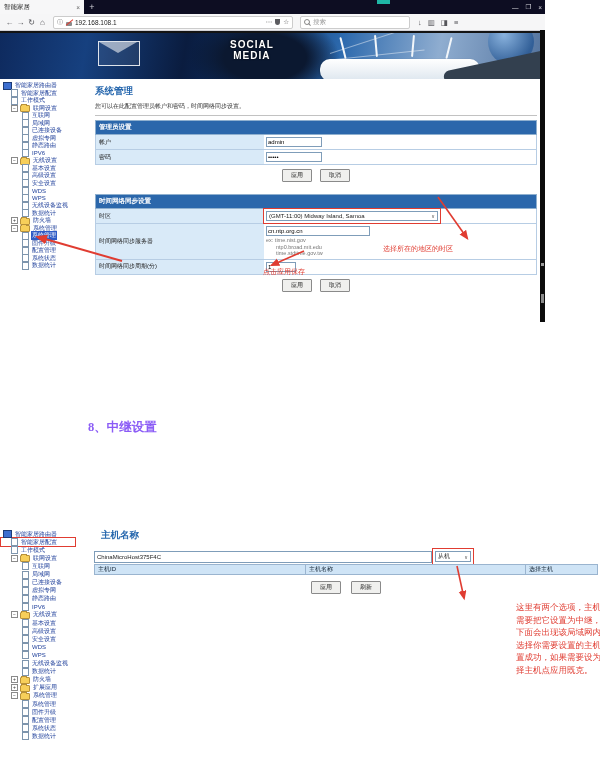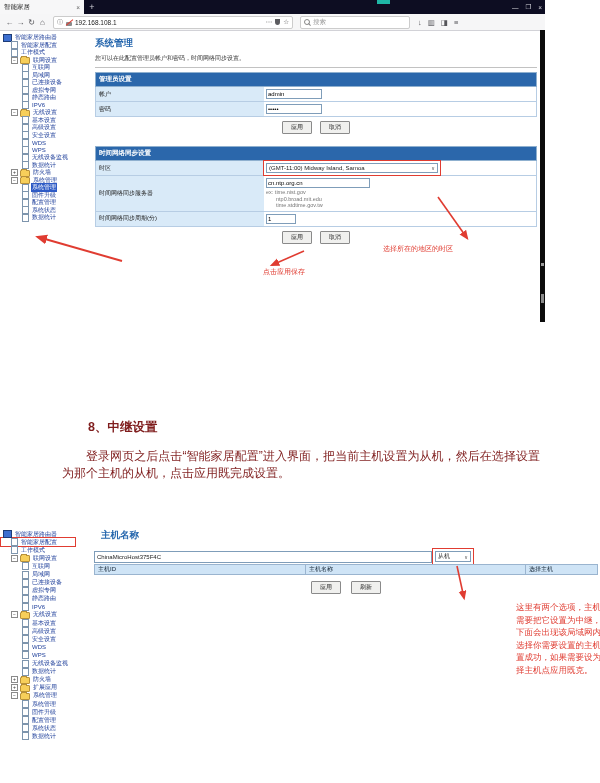--- a/index.html
+++ b/index.html
@@ -77,21 +77,21 @@
   .hints div:not(:first-child){padding-left:10px;}
   .btnrow{display:flex;gap:8px;justify-content:center;margin:4px 0 2px 0;}
   .btn{font-size:6px;padding:1px 8px;background:#f0f0ee;border:1px solid #8a8a8a;border-radius:1px;color:#222;}
   .gap{height:10px;}
   .ann{position:absolute;color:#e03c31;font-size:7px;white-space:nowrap;}
   .bar-right{position:absolute;left:540px;top:30px;width:5px;height:292px;background:#0c0c0c;}
   .bar-right .tick1{position:absolute;left:1px;top:233px;width:3px;height:3px;background:#9a9a9a;}
   .bar-right .tick2{position:absolute;left:1px;top:264px;width:3px;height:9px;background:#8a8a8a;}
 
   
-  .doctext{position:absolute;left:62px;top:419px;width:478px;font-family:Liberation Sans, sans-serif;color:#7f1d1d;}
+  .doctext{position:absolute;left:62px;top:419px;width:478px;font-family:Liberation Serif, serif;color:#8b5cf6;}
   .doc-h{font-size:12.5px;font-weight:bold;margin:0 0 0 26px;}
   .doc-p{font-size:12px;line-height:17px;text-indent:2em;margin:12px 0 0 0;text-align:justify;}
 
   
   .shot2{position:absolute;left:0;top:527px;width:600px;height:256px;background:#fff;display:flex;}
   .tree2{width:90px;padding-top:3px;}
   .main2{flex:1;position:relative;padding:1px 0 0 3px;}
   .title2{color:#2566ad;font-size:9.5px;font-weight:bold;margin:1px 0 8px 7px;}
   .relay-table{width:504px;}
   .hostrow{display:flex;align-items:center;height:13px;margin-bottom:1px;}
@@ -147,20 +147,38 @@
         <span>搜索</span>
       </div>
       <div class="nav-right">
         <span>↓</span>
         <span>▥</span>
         <span>◨</span>
         <span>≡</span>
       </div>
     </div>
 
+    <div class="banner">
+      <span class="b-blob"></span>
+      <span class="b-env"></span>
+      <div class="b-social">
+        <div>SOCIAL</div>
+          <div>MEDIA</div>
+      </div>
+      <span class="b-ray" style="left:330px;top:20px;transform:rotate(-18deg);"></span>
+      <span class="b-ray" style="left:335px;top:26px;transform:rotate(-6deg);"></span>
+      <span class="b-ray" style="left:335px;top:30px;transform:rotate(8deg);"></span>
+      <span class="b-ant" style="left:342px;top:4px;transform:rotate(-14deg);"></span>
+      <span class="b-ant" style="left:375px;top:2px;transform:rotate(-5deg);"></span>
+      <span class="b-ant" style="left:412px;top:2px;transform:rotate(5deg);"></span>
+      <span class="b-ant" style="left:448px;top:4px;transform:rotate(14deg);"></span>
+      <span class="b-router"></span>
+      <span class="b-globe"></span>
+      <span class="b-arm"></span>
+    </div>
 
     <div class="content1">
       <div class="tree">
           <div class="trow lvl0">
             <span class="ic root"></span>
             <span class="lbl">智能家居路由器</span>
           </div>
           <div class="trow lvl1">
             <span class="ic page"></span>
             <span class="lbl">智能家居配置</span>
@@ -329,21 +347,20 @@
     <div class="ann" style="left:383px;top:244px;">选择所在的地区的时区</div>
 
     <div class="bar-right">
         <span class="tick1"></span>
         <span class="tick2"></span>
       </div>
   </div>
 
   <div class="doctext">
     <div class="doc-h">8、中继设置</div>
-    <p class="doc-p">登录网页之后点击“智能家居配置”进入界面，把当前主机设置为从机，然后在选择设置为那个主机的从机，点击应用既完成设置。</p>
   </div>
 
   <div class="shot2">
     <div class="tree tree2">
         <div class="trow lvl0">
           <span class="ic root"></span>
           <span class="lbl">智能家居路由器</span>
         </div>
         <div class="trow lvl1 redbox">
           <span class="ic page"></span>

